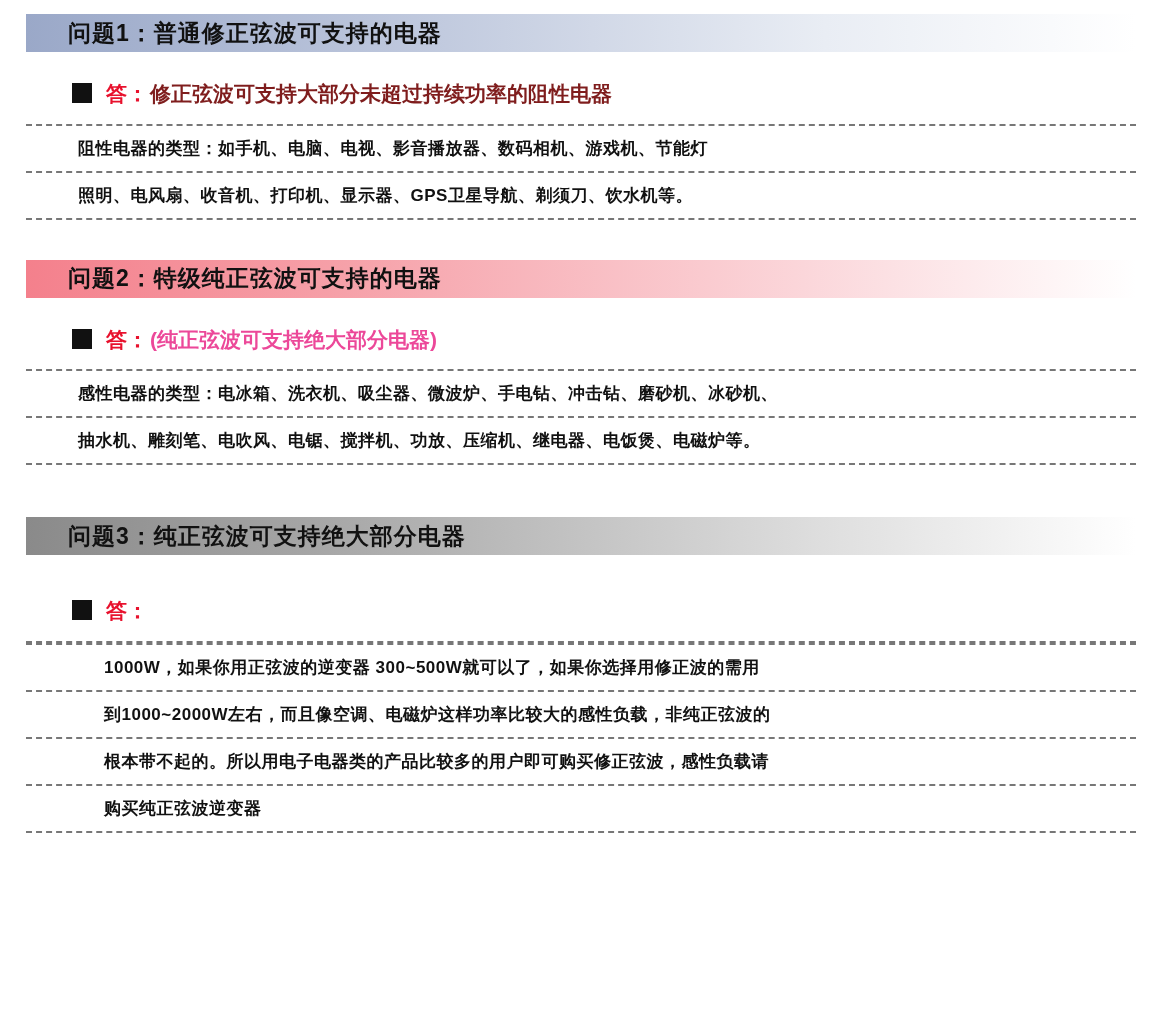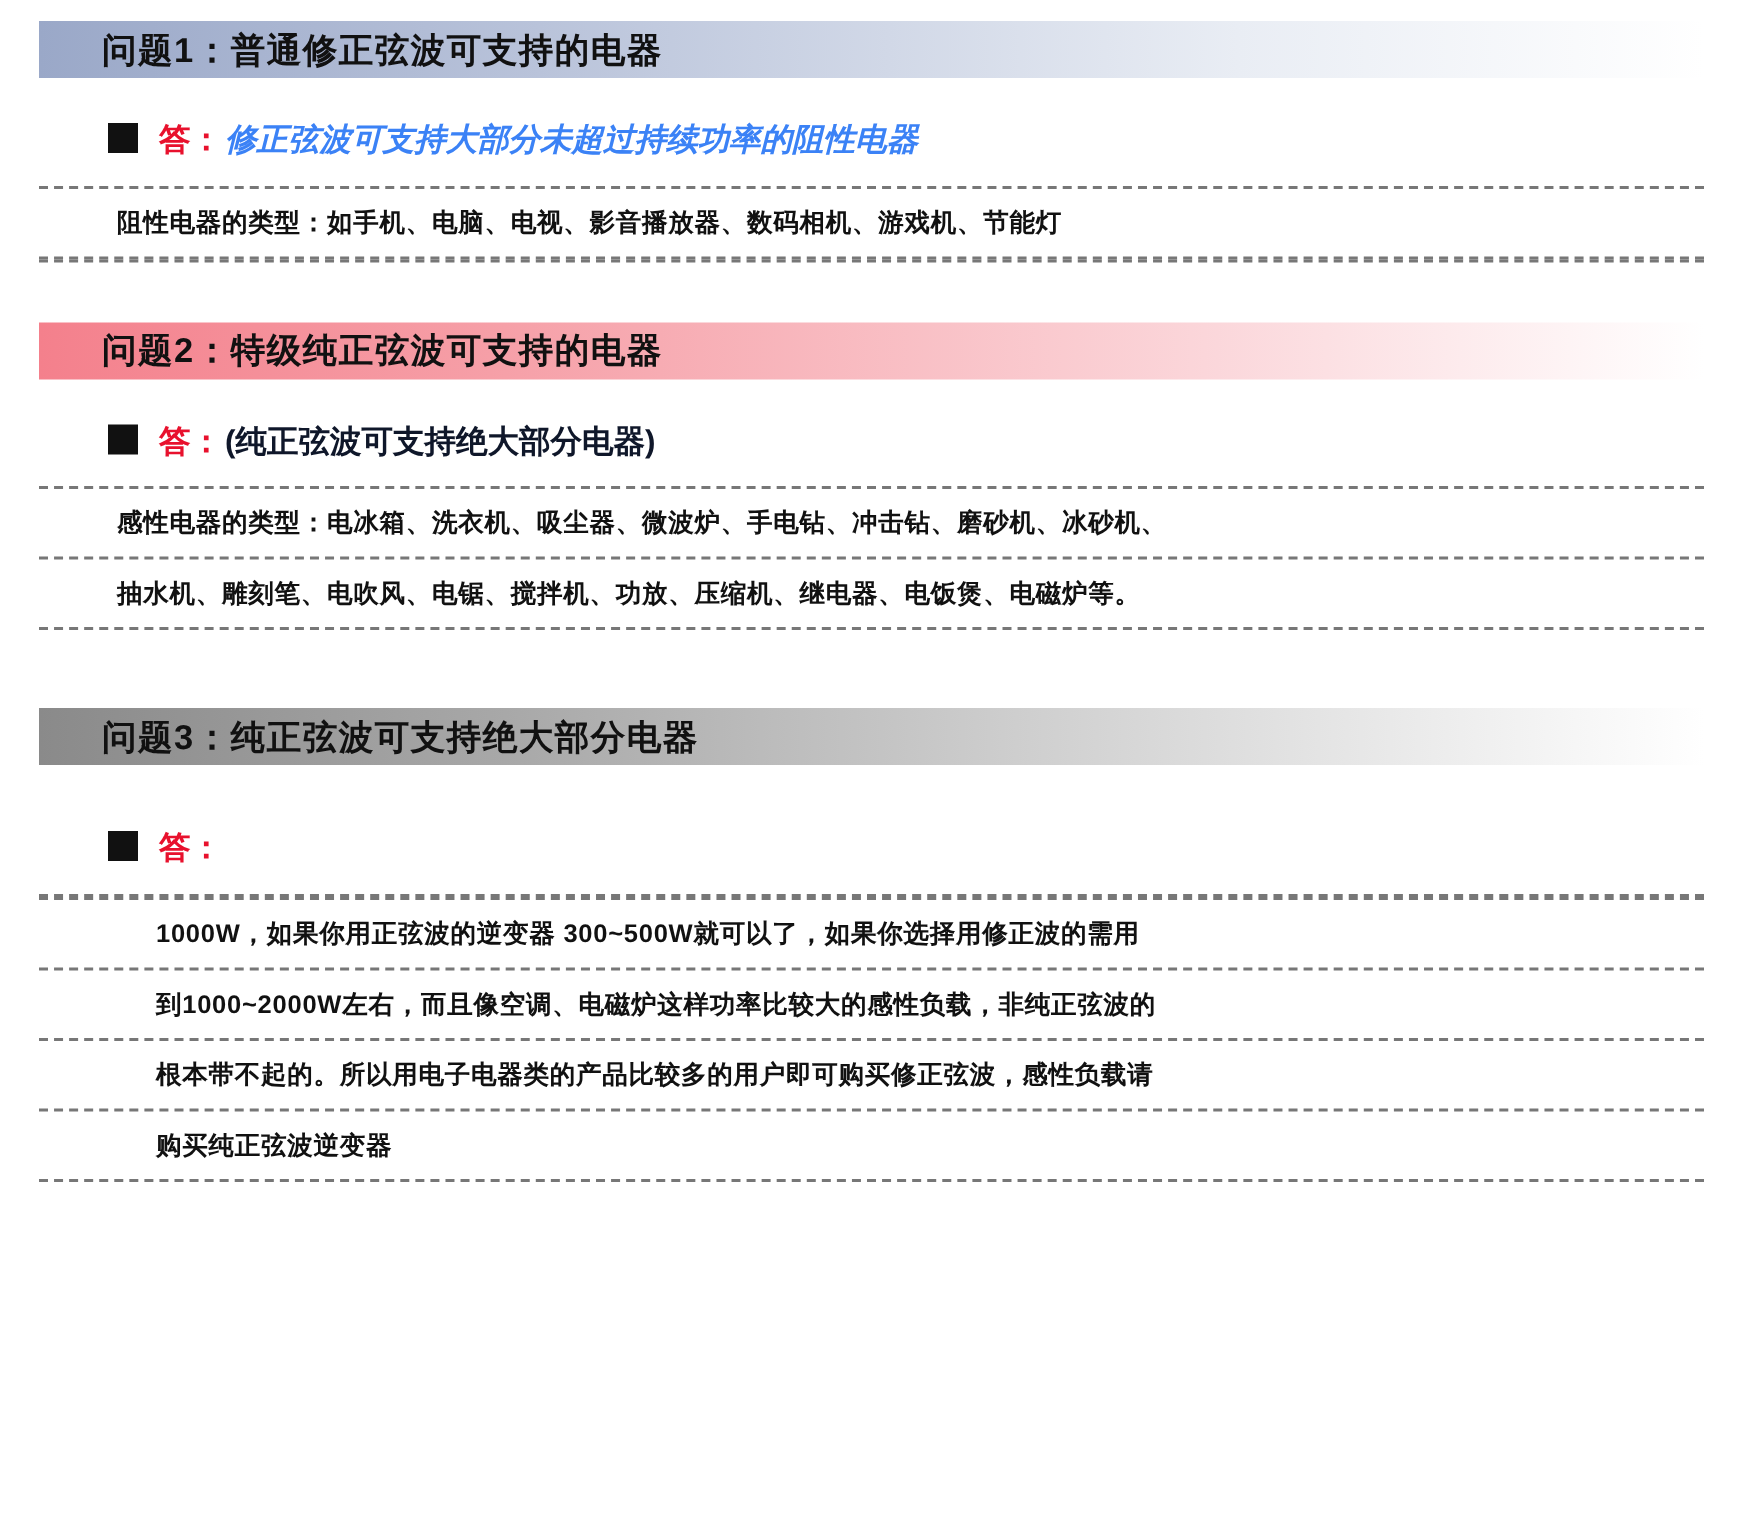--- a/index.html
+++ b/index.html
@@ -64,26 +64,25 @@
     top: 2px;
     flex: none;
   }
   .ans-label {
     color: #e8112d;
     font-weight: bold;
     margin-right: 2px;
     white-space: nowrap;
   }
   .ans-text {
-    color: #3b82f6;
+    color: #7f1d1d;
     font-weight: bold;
-    font-style: italic;
   }
   .hl-red {
-    color: #0f172a;
+    color: #ec4899;
     font-weight: bold;
   }
 
   
   .dline {
     border-top: 2px dashed #777777;
   }
   .tline {
     font-size: 17px;
     font-weight: bold;
@@ -118,20 +117,21 @@
       <span class="sq"></span>
       <span class="ans-label">答：</span>
       <span class="ans-text">修正弦波可支持大部分未超过持续功率的阻性电器</span>
     </div>
 
     <div class="gap-sm"></div>
 
     <div class="dline"></div>
     <div class="tline">阻性电器的类型：如手机、电脑、电视、影音播放器、数码相机、游戏机、节能灯</div>
     <div class="dline"></div>
+    <div class="tline">照明、电风扇、收音机、打印机、显示器、GPS卫星导航、剃须刀、饮水机等。</div>
     <div class="dline"></div>
   </div>
 
   <div class="gap-lg"></div>
 
   <div class="block">
     <div class="section-bar bar-red">问题2：特级纯正弦波可支持的电器</div>
 
     <div class="gap-md"></div>
 

